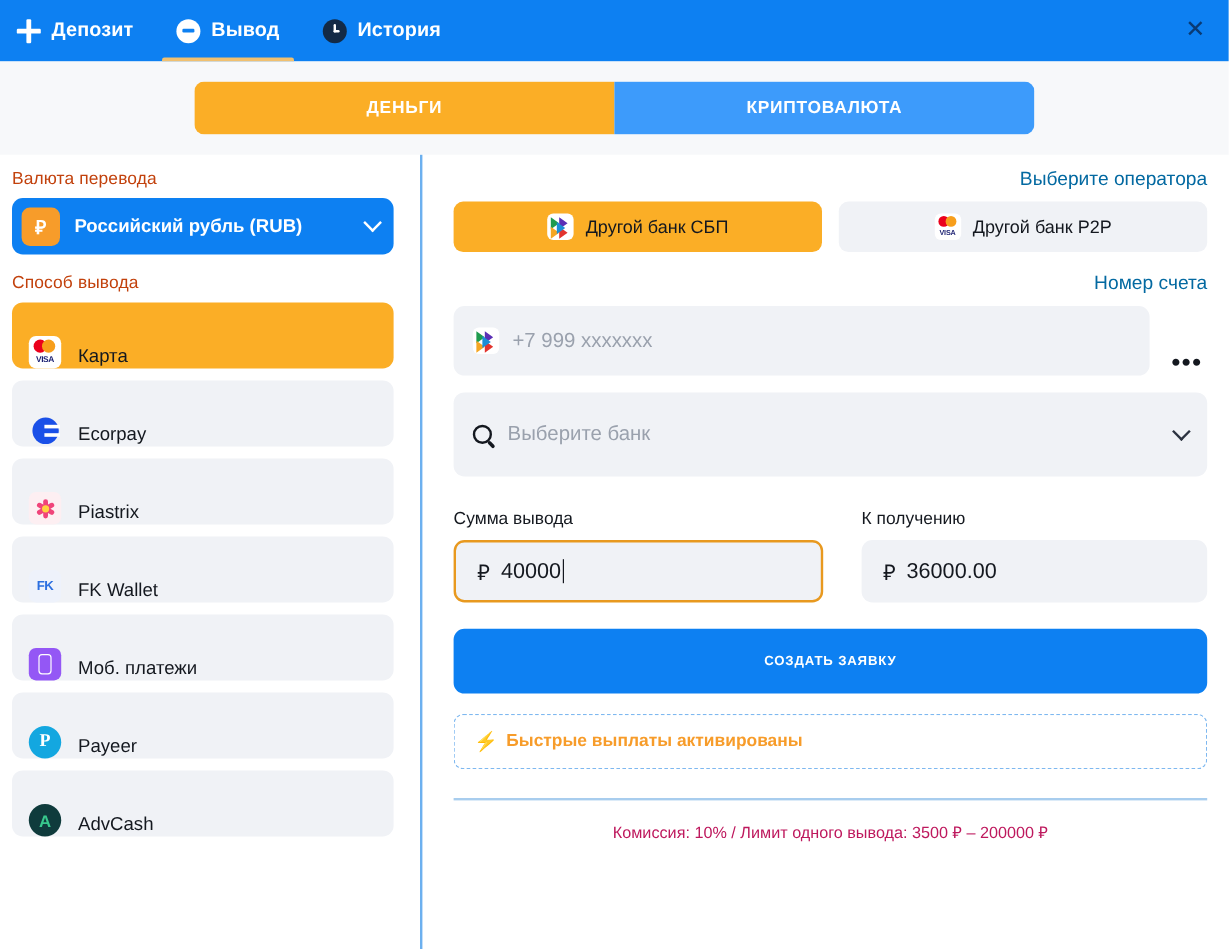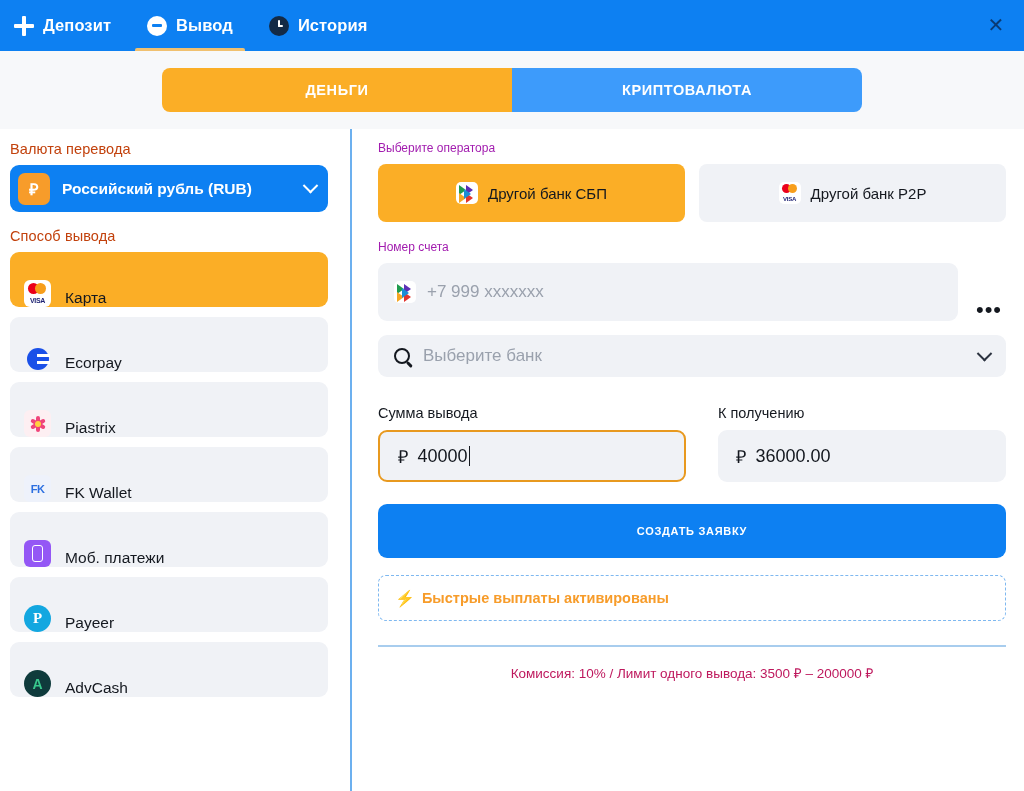--- a/index.html
+++ b/index.html
@@ -170,21 +170,21 @@
   .mi-adv {
     background: #0f3b3c; border-radius: 50%;
     display: flex; align-items: center; justify-content: center;
     color: #38c98d; font-size: 14px; font-weight: 700;
   }
 
   
   .right { flex: 1; padding: 12px 18px 0 26px; display: flex; flex-direction: column; min-width: 0; }
   .op-row { display: flex; gap: 14px; margin-bottom: 18px; }
   .op-btn {
-    flex: 1; height: 58px; border-radius: 8px; background: #f0f2f6;
+    flex: 1; height: 42px; border-radius: 8px; background: #f0f2f6;
     display: flex; align-items: center; justify-content: center; gap: 10px;
     cursor: pointer; font-size: 15px; color: #14181f;
   }
   .op-btn.active { background: #fbae26; }
   .op-ic { width: 22px; height: 22px; flex: 0 0 22px; border-radius: 5px; position: relative; background: #fff; overflow: hidden; }
   .sbp-ic { display: flex; align-items: center; justify-content: center; }
   .sbp-ic span {
     display: block; width: 0; height: 0; position: absolute;
     border-top: 5px solid transparent; border-bottom: 5px solid transparent;
   }
@@ -195,33 +195,33 @@
   .sbp-ic .s5 { left: 8px; top: 7px; border-left: 7px solid #1b8ed6; }
 
   .p2p-ic .mc1, .p2p-ic .mc2 { position: absolute; top: 2px; width: 9px; height: 9px; border-radius: 50%; }
   .p2p-ic .mc1 { left: 3px; background: #eb001b; }
   .p2p-ic .mc2 { left: 9px; background: #f79e1b; }
   .p2p-ic .visa {
     position: absolute; bottom: 2px; left: 0; right: 0; text-align: center;
     font-size: 6px; font-weight: 700; color: #1a1f71; letter-spacing: -.2px;
   }
 
-  .sec-label { font-size: 12px; color: #a21caf; margin-bottom: 9px; }
+  .sec-label { font-size: 16px; color: #0369a1; margin-bottom: 9px; text-align: right; }
 
   .acct-row { display: flex; align-items: flex-end; gap: 14px; margin-bottom: 14px; }
   .acct-input {
     flex: 1; height: 58px; background: #f0f2f6; border-radius: 9px;
     display: flex; align-items: center; padding: 0 16px; cursor: text;
   }
   .acct-ph { color: #9aa1ad; font-size: 17px; margin-left: 11px; }
   .dots { width: 34px; flex: 0 0 34px; text-align: center; color: #14181f;
           font-size: 22px; letter-spacing: 1px; cursor: pointer; line-height: 1; }
 
   .bank-select {
-    height: 42px; background: #f0f2f6; border-radius: 9px;
+    height: 70px; background: #f0f2f6; border-radius: 9px;
     display: flex; align-items: center; padding: 0 16px; cursor: pointer;
     margin-bottom: 28px;
   }
   .srch {
     width: 16px; height: 16px; border: 2.4px solid #14181f; border-radius: 50%;
     position: relative; flex: 0 0 16px;
   }
   .srch::after {
     content: ""; position: absolute; right: -5px; bottom: -4px; width: 7px; height: 2.6px;
     background: #14181f; transform: rotate(45deg); border-radius: 2px;

